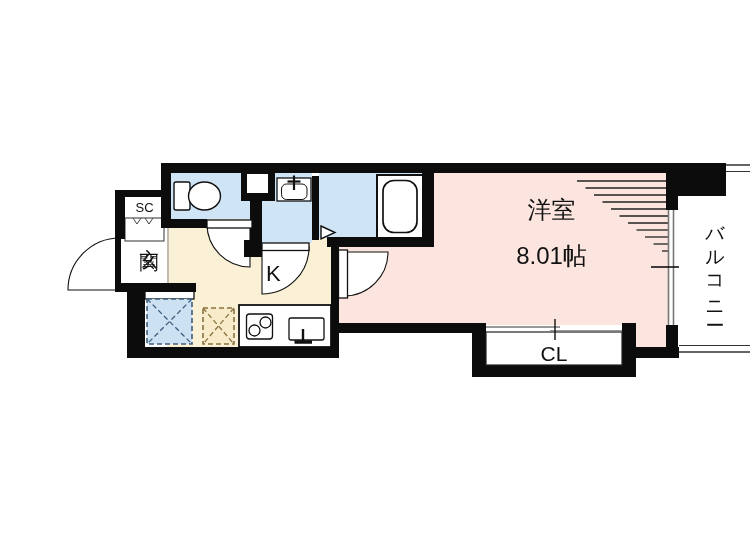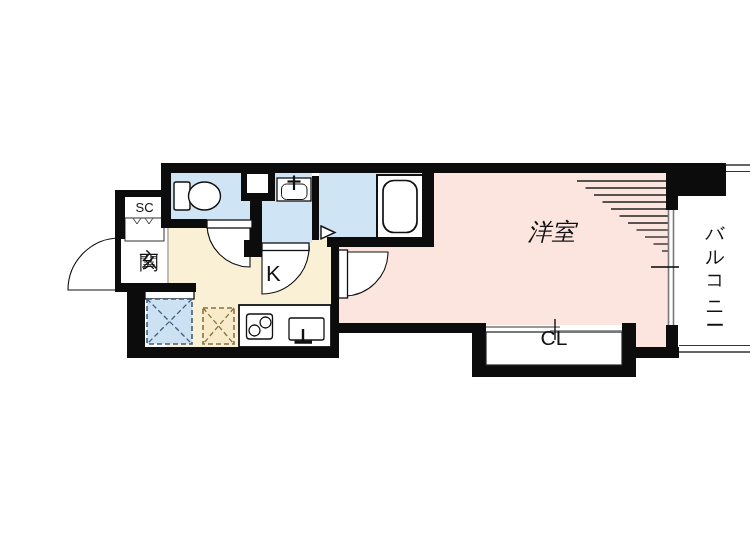--- a/index.html
+++ b/index.html
@@ -21,23 +21,23 @@
   .dashblue{fill:var(--laundry-space-fill,#cce1f2);stroke:var(--laundry-space-stroke,#3f5d7d);
             stroke-width:1.6;stroke-dasharray:5 3;}
   .dashtan{fill:var(--fridge-space-fill,#f7ebc9);stroke:var(--fridge-space-stroke,#8a7340);
            stroke-width:1.6;stroke-dasharray:5 3;}
   .lbl{position:absolute;color:#111;white-space:nowrap;}
   .lbl.center{text-align:center;}
   .vert{writing-mode:vertical-rl;text-orientation:upright;}
   #lbl-sc{left:86px;top:198px;width:39px;height:19px;line-height:19px;font-size:13px;}
   #lbl-genkan{left:99px;top:233px;font-size:19px;letter-spacing:6px;line-height:22px;}
   #lbl-k{left:227px;top:261px;font-size:22px;}
-  #lbl-room-name{left:440px;top:216px;width:145px;font-size:24px;font-style:italic;}
+  #lbl-room-name{left:440px;top:194px;width:145px;font-size:24px;}
   #lbl-room-size{left:432px;top:240px;width:161px;font-size:24px;}
-  #lbl-cl{left:475px;top:326px;width:80px;font-size:21px;}
+  #lbl-cl{left:475px;top:342px;width:80px;font-size:21px;}
   #lbl-balcony{left:666px;top:212px;font-size:19px;letter-spacing:4px;line-height:21px;}
 </style>
 </head>
 <body>
 
 <div id="stage">
   <svg id="plan-svg" width="750" height="550" viewBox="0 0 750 550">
 
     <g>
       <rect class="kit" x="128" y="219" width="165" height="129"></rect>
@@ -164,15 +164,16 @@
         <line class="sash" x1="511" y1="331" x2="583" y2="331"></line>
         <line x1="516" y1="319" x2="516" y2="340" stroke="#111" stroke-width="1.4"></line>
       </g>
     </g>
   </svg>
 
   <div class="lbl center" id="lbl-sc">SC</div>
   <div class="lbl vert" id="lbl-genkan">玄関</div>
   <div class="lbl" id="lbl-k">K</div>
   <div class="lbl center" id="lbl-room-name">洋室</div>
+  <div class="lbl center" id="lbl-room-size">8.01帖</div>
   <div class="lbl center" id="lbl-cl">CL</div>
   <div class="lbl vert" id="lbl-balcony">バルコニー</div>
 </div>
 
 </body></html>

